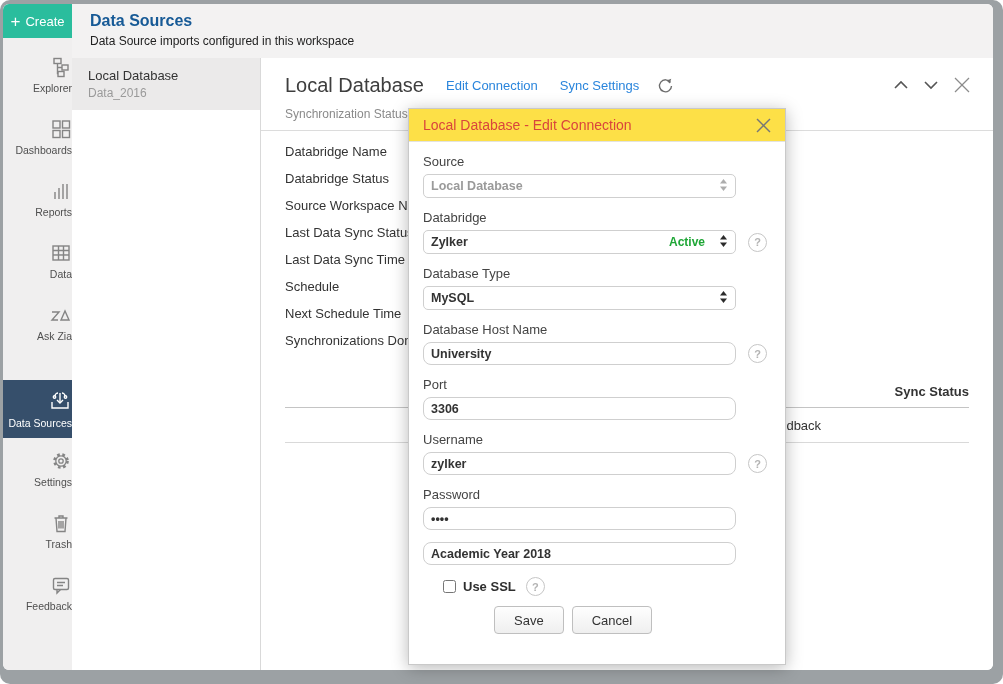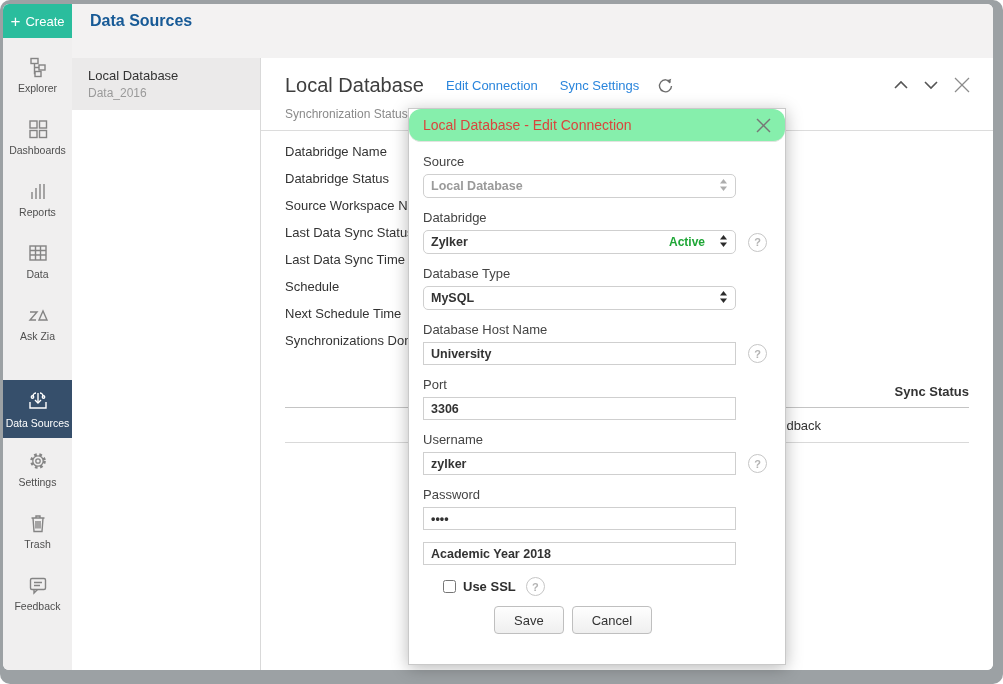--- a/index.html
+++ b/index.html
@@ -3,21 +3,21 @@
 <meta charset="utf-8">
 <style>
   html,body{margin:0;padding:0;background:#fff;font-family:"Liberation Sans","DejaVu Sans",sans-serif;}
   .frame{position:relative;width:1003px;height:684px;background:#9CA1A4;border-radius:10px;overflow:hidden;}
   .window{position:absolute;left:3px;top:4px;width:990px;height:666px;background:#fff;border-radius:6px;overflow:hidden;display:flex;}
 
   
   .sidebar{width:69px;flex:0 0 69px;background:#F0EFEF;display:flex;flex-direction:column;align-items:stretch;}
   .create-btn{height:34px;background:#2ABD9D;color:#fff;display:flex;align-items:center;justify-content:center;gap:5px;font-size:13px;cursor:pointer;}
   .create-btn .plus{font-size:17px;font-weight:400;line-height:1;}
-  .nav-item{height:62px;display:flex;flex-direction:column;align-items:center;justify-content:center;color:#4F4F4F;font-size:10.5px;cursor:pointer;text-align:center;}
+  .nav-item{height:62px;display:flex;flex-direction:column;align-items:flex-end;justify-content:center;color:#4F4F4F;font-size:10.5px;cursor:pointer;text-align:center;}
   .nav-item svg{display:block;margin-bottom:4px;}
   .nav-item.first{margin-top:6px;}
   .nav-spacer{height:26px;}
   .nav-item.active{background:#364F6B;color:#fff;height:58px;}
   .icon-stroke{stroke:#848484;fill:none;stroke-width:1.4;}
   .nav-item.active .icon-stroke{stroke:#fff;}
 
   
   .main{flex:1;display:flex;flex-direction:column;min-width:0;}
   .app-header{height:54px;flex:0 0 54px;background:#F3F2F2;padding:8px 0 0 18px;box-sizing:border-box;}
@@ -41,32 +41,32 @@
   .sync-fields{padding:7px 0 0 24px;}
   .sync-fields div{font-size:13px;color:#333;height:27px;line-height:27px;white-space:nowrap;}
   .detail-table{margin:22px 24px 0 24px;}
   .dt-row{display:grid;grid-template-columns:240px 1fr 64px 150px;align-items:center;}
   .dt-head{height:31px;border-bottom:1px solid #C4C4C4;font-size:13px;font-weight:bold;color:#333;}
   .dt-data{height:34px;border-bottom:1px solid #D9D9D9;font-size:13px;color:#333;}
   .dt-cell{padding-left:9px;white-space:nowrap;text-align:right;}
 
   
   .modal{position:absolute;left:408px;top:108px;width:378px;height:557px;background:#fff;border:1px solid #C9C9C9;box-shadow:0 3px 16px rgba(0,0,0,0.28);box-sizing:border-box;overflow:hidden;}
-  .modal-header{height:33px;background:#86efac;border-bottom:1px solid #E3E3E0;display:flex;align-items:center;padding:0 12px 0 14px;box-sizing:border-box;border-radius:12px;}
+  .modal-header{height:33px;background:#fde047;border-bottom:1px solid #E3E3E0;display:flex;align-items:center;padding:0 12px 0 14px;box-sizing:border-box;}
   .modal-title{font-size:14px;color:#D9453C;flex:1;}
   .modal-close{cursor:pointer;display:inline-flex;}
   .modal-body{padding:12px 14px 0 14px;}
   .fgroup{margin-bottom:12px;}
   .flabel{font-size:13px;color:#444;margin-bottom:5px;}
   .frow{display:flex;align-items:center;}
   .sel{width:313px;height:24px;box-sizing:border-box;border:1px solid #CFCFCF;border-radius:5px;padding:0 7px;display:flex;align-items:center;font-size:12.5px;font-weight:bold;color:#333;background:#fff;cursor:pointer;}
   .sel .val{flex:1;}
   .sel.disabled{color:#9A9A9A;cursor:default;}
   .sel .status{color:#1EA636;font-size:12px;font-weight:bold;margin-right:14px;}
-  .txt{width:313px;height:23px;box-sizing:border-box;border:1px solid #CFCFCF;border-radius:0;padding:0 7px;font-size:12.5px;font-weight:bold;color:#333;font-family:"Liberation Sans","DejaVu Sans",sans-serif;}
+  .txt{width:313px;height:23px;box-sizing:border-box;border:1px solid #CFCFCF;border-radius:8px;padding:0 7px;font-size:12.5px;font-weight:bold;color:#333;font-family:"Liberation Sans","DejaVu Sans",sans-serif;}
   .help{width:17px;height:17px;border:1.5px solid #C6C6C6;border-radius:50%;color:#B3B3B3;font-size:11px;font-weight:bold;display:flex;align-items:center;justify-content:center;margin-left:12px;cursor:pointer;flex:0 0 auto;box-sizing:content-box;}
   .ssl-row{display:flex;align-items:center;margin:2px 0 10px 0;padding-left:20px;}
   .ssl-row input{margin:0 7px 0 0;width:13px;height:13px;}
   .ssl-label{font-size:13px;font-weight:bold;color:#2E2E2E;margin-right:10px;}
   .btn-row{margin-left:71px;display:flex;gap:8px;}
   .btn{height:28px;min-width:68px;padding:0 19px;border:1px solid #BFBFBF;border-radius:4px;background:linear-gradient(#FEFEFE,#EFEFEF);font-size:13px;color:#333;cursor:pointer;font-family:inherit;}
 </style>
 </head>
 <body>
 
@@ -206,20 +206,21 @@
               </g>
             </svg>
         </span>
         <span>Feedback</span>
       </div>
     </div>
 
     <div class="main">
       <div class="app-header">
         <div class="app-title">Data Sources</div>
+        <div class="app-subtitle">Data Source imports configured in this workspace</div>
       </div>
 
       <div class="content">
         <div class="list-panel">
           <div class="list-item">
             <div class="list-item-name">Local Database</div>
             <div class="list-item-sub">Data_2016</div>
           </div>
         </div>
 

